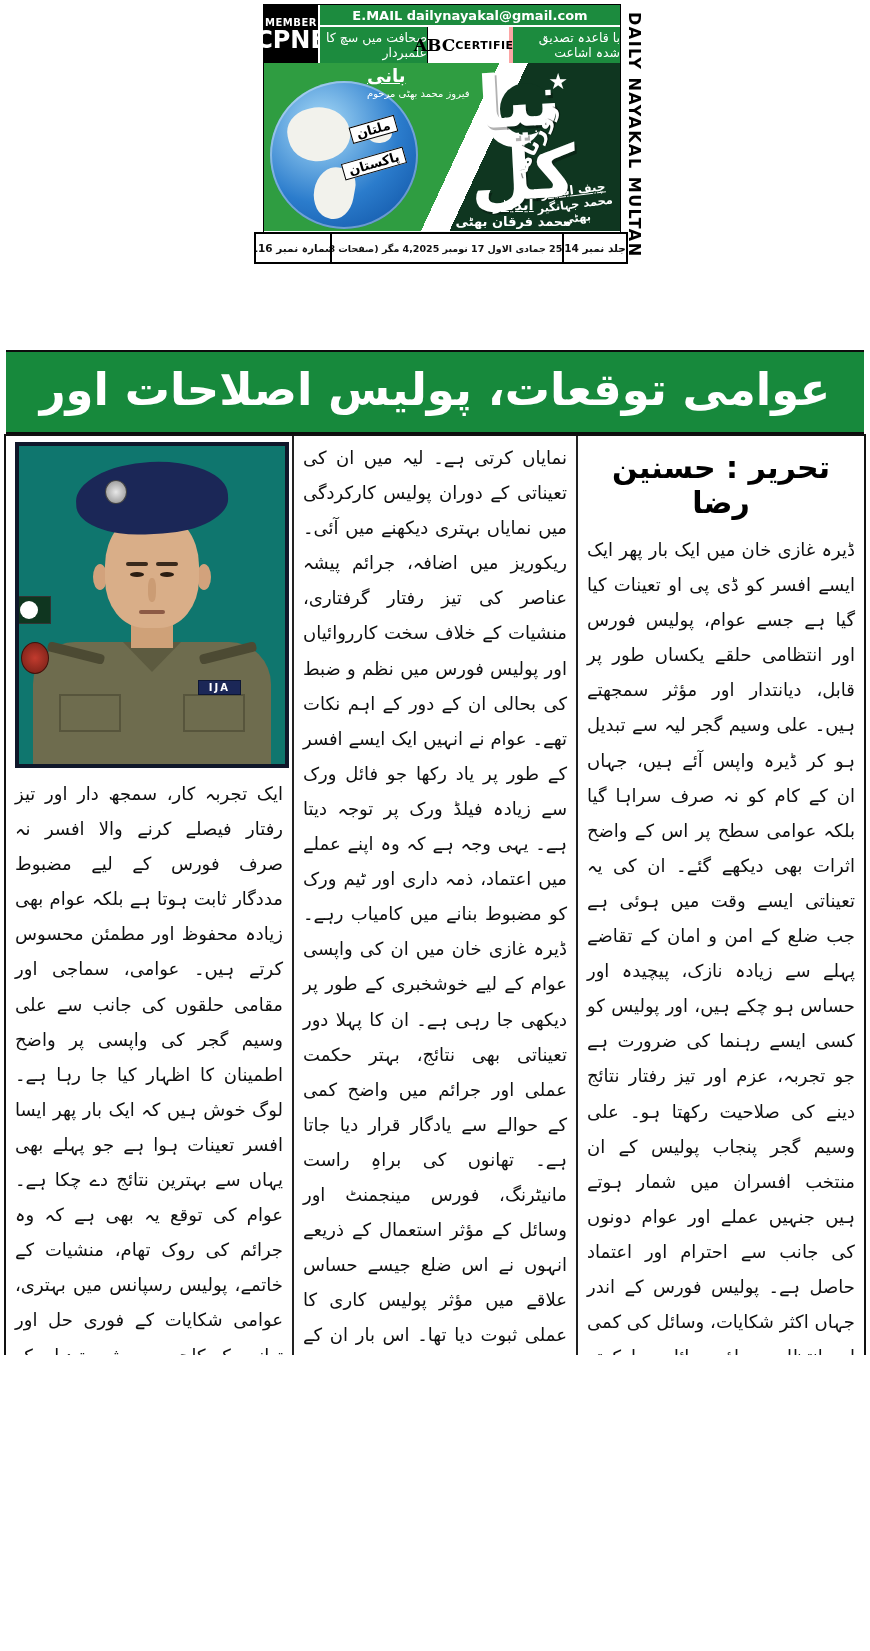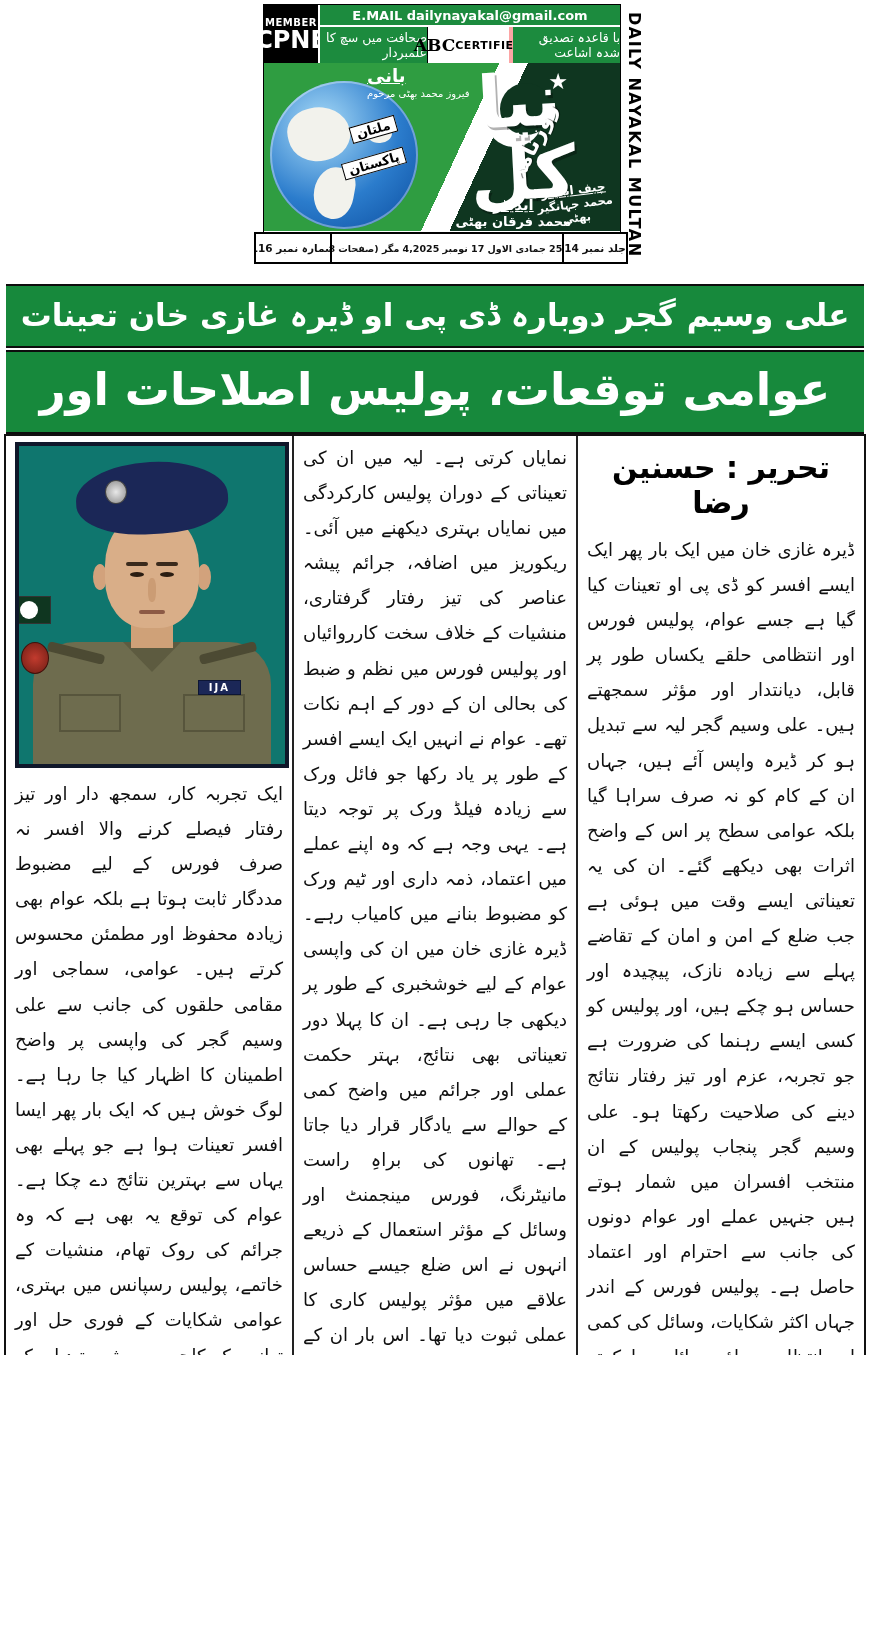--- a/index.html
+++ b/index.html
@@ -162,21 +162,20 @@
   </div>
 
   <div class="vert-banner">DAILY NAYAKAL MULTAN</div>
 
   <div class="date-strip">
     <div class="date-cell dc-issue">شمارہ نمبر 116</div>
     <div class="date-cell dc-date">سوموار 1447ھ 25 جمادی الاول 17 نومبر 4,2025 مگر (صفحات 8 قیمت 30 روپے)</div>
     <div class="date-cell dc-vol">جلد نمبر 14</div>
   </div>
 
-  <div class="bar bar1">علی وسیم گجر دوبارہ ڈی پی او ڈیرہ غازی خان تعینات</div>
   <div class="bar bar2">عوامی توقعات، پولیس اصلاحات اور امن کی نئی امید</div>
 
   <div class="article">
 
     <div class="col">
       <div class="photo">
         <div class="torso">
           <div class="collar"></div>
           <div class="epaulette ep-l"></div>
           <div class="epaulette ep-r"></div>

